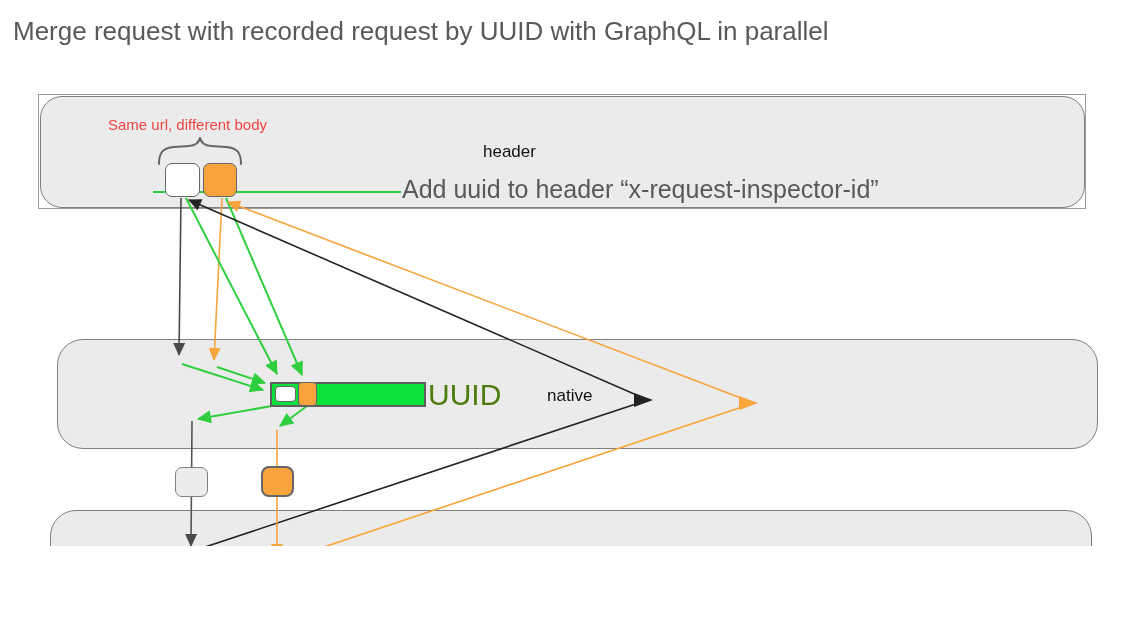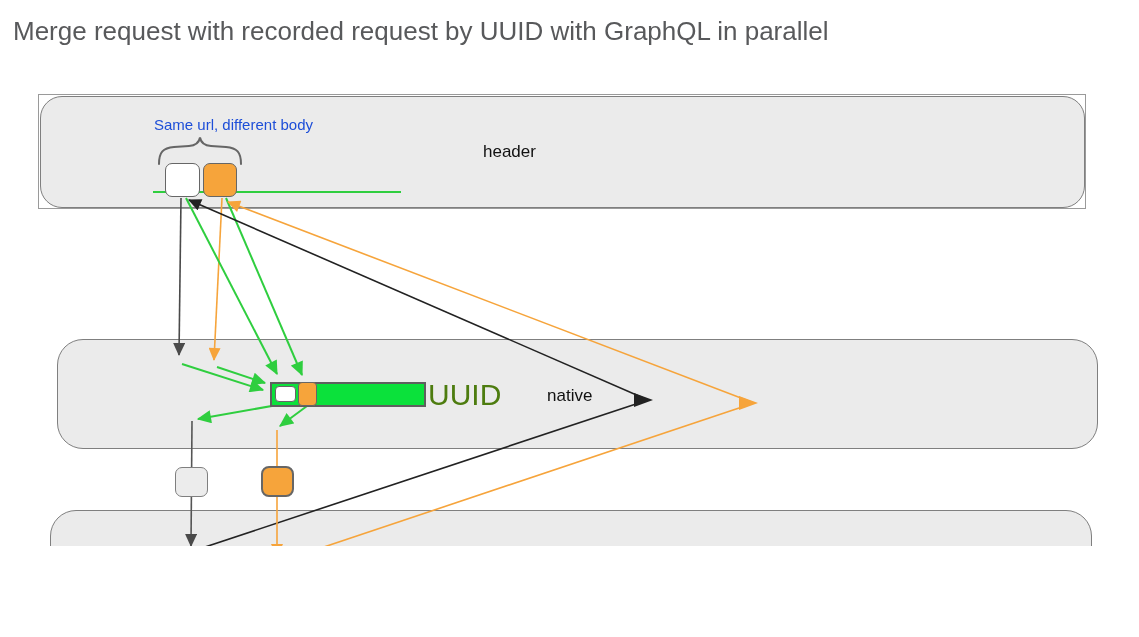--- a/index.html
+++ b/index.html
@@ -25,21 +25,21 @@
   #webapp-label{left:483px;top:142px;}
   #native-label{left:547px;top:386px;}
   #cloud-label{left:508px;top:558px;font-style:italic;}
   
   .reqbox{box-sizing:border-box;border:1.5px solid #666;border-radius:7px;}
   #webapp-white-request{left:165px;top:163px;width:35px;height:34px;background:#ffffff;}
   #webapp-orange-request{left:203px;top:163px;width:34px;height:34px;background:#F6A43B;}
   #replay-white-box{left:175px;top:467px;width:33px;height:30px;background:#ececec;border-color:#7f7f7f;}
   #replay-orange-box{left:261px;top:466px;width:33px;height:31px;background:#F6A43B;border-width:2px;border-radius:8px;}
   
-  #same-url-text{left:108px;top:116px;width:205px;text-align:right;font-size:15px;color:#1d4ed8;white-space:nowrap;}
+  #same-url-text{left:108px;top:116px;width:205px;text-align:left;font-size:15px;color:#ef4444;white-space:nowrap;}
   #add-uuid-text{left:402px;top:175px;font-size:25px;color:#595959;white-space:nowrap;}
   #uuid-text{left:428px;top:378px;font-size:30px;color:#4d7c0f;white-space:nowrap;}
   
   #uuid-bar{
     left:270px;top:382px;width:156px;height:25px;background:#0BE13B;
     border:2px solid #5f5f5f;box-sizing:border-box;
   }
   #uuid-bar .chip{position:absolute;box-sizing:border-box;border:1.5px solid #666;}
   #uuid-bar-white-chip{left:3px;top:2px;width:21px;height:16px;background:#fff;border-radius:4px;}
   #uuid-bar-orange-chip{left:26px;top:-2px;width:19px;height:24px;background:#F6A43B;border-radius:4px;}
@@ -99,19 +99,20 @@
 
   <div class="abs reqbox" id="replay-white-box"></div>
   <div class="abs reqbox" id="replay-orange-box"></div>
 
   <div class="abs" id="uuid-bar">
     <div class="chip" id="uuid-bar-white-chip"></div>
     <div class="chip" id="uuid-bar-orange-chip"></div>
   </div>
 
   <div class="abs" id="same-url-text">Same url, different body</div>
+  <div class="abs" id="add-uuid-text">Add uuid to header “x-request-inspector-id”</div>
   <div class="abs" id="uuid-text">UUID</div>
 
   <div class="abs lane-label" id="webapp-label">header</div>
   <div class="abs lane-label" id="native-label">native</div>
   <div class="abs lane-label" id="cloud-label">cloud</div>
 
 </div>
 
 </body></html>

